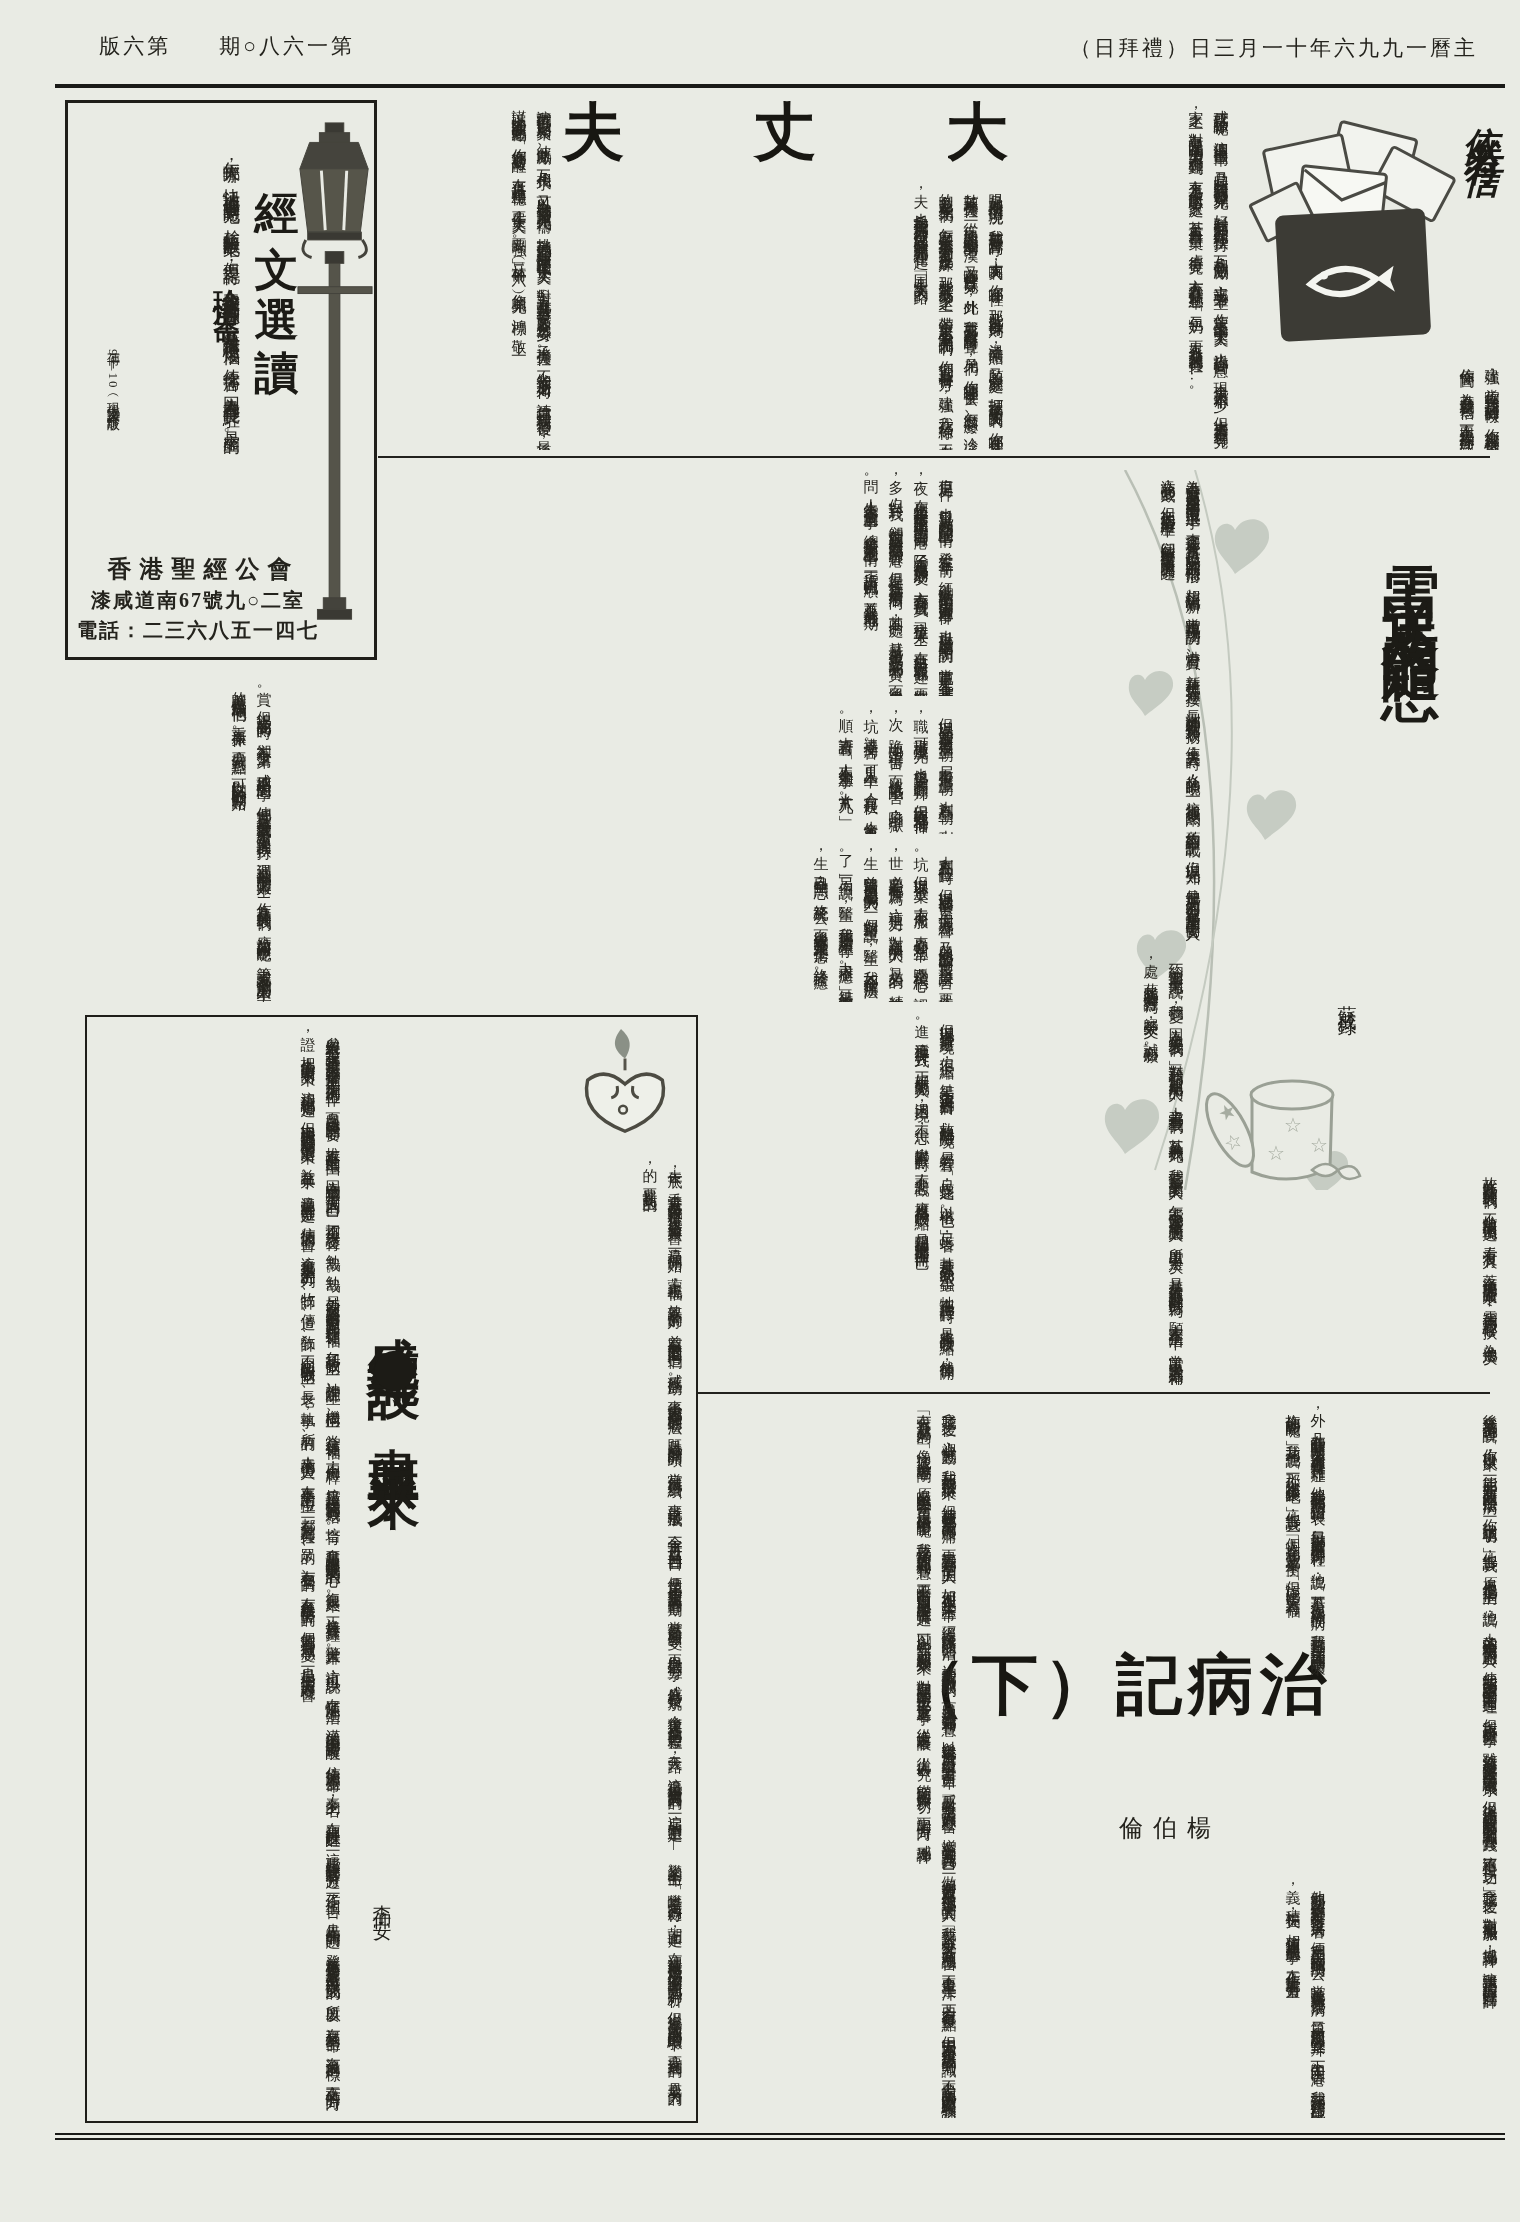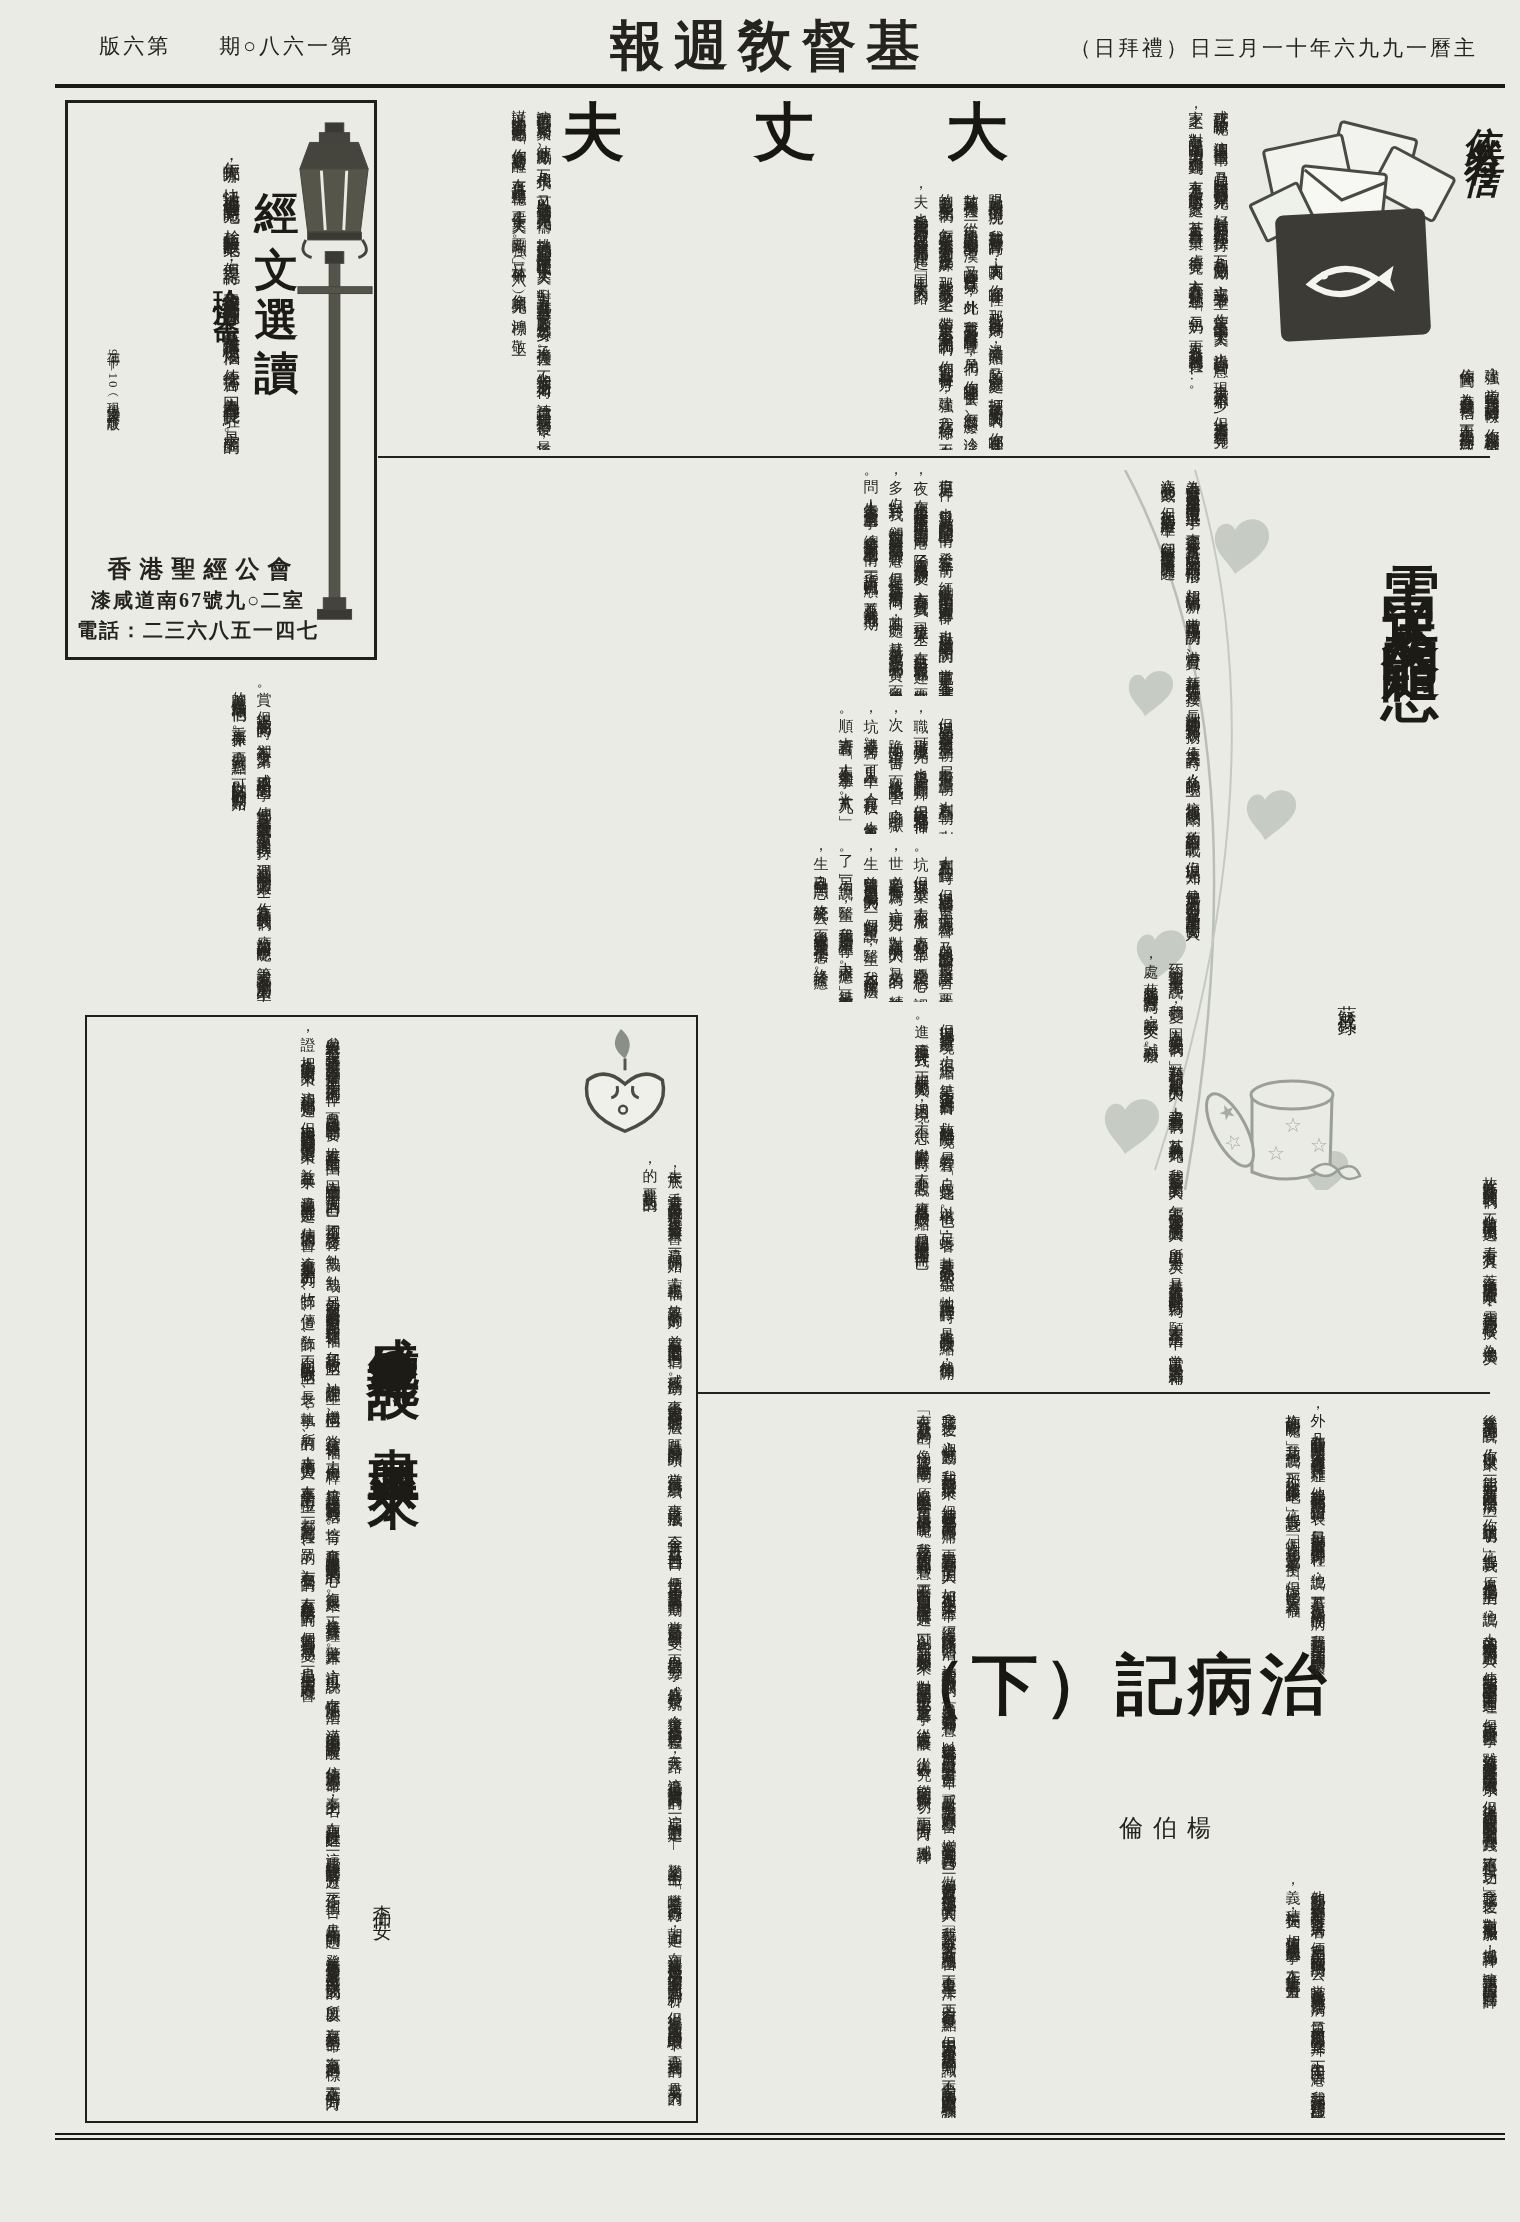--- a/index.html
+++ b/index.html
@@ -35,21 +35,20 @@
   #healing-title { font-size:66px; font-weight:bold; letter-spacing:6px; color:#181712; }
   #healing-author { font-size:24px; letter-spacing:10px; }
   svg { position:absolute; }
 </style>
 </head>
 <body>
 
 <div id="page">
 
   <div class="abs rtl" id="page-info" style="left:75px; top:32px; width:280px;">第一六八○期　　第六版</div>
-  <div class="abs rtl" id="masthead-title" style="left:570px; top:10px; width:400px; text-align:center;">基督敎週報</div>
   <div class="abs rtl" id="date-line" style="left:1070px; top:34px; width:435px; text-align:left;">主曆一九九六年十一月三日（禮拜日）</div>
   <div class="hrule" style="left:55px; top:84px; width:1450px;"></div>
 
   <div class="box" style="left:65px; top:100px; width:312px; height:560px;">
     <svg viewBox="0 0 80 530" style="left:228px; top:8px; width:78px; height:525px;">
       <g stroke="#44433c" fill="#4a4941">
         <rect x="34" y="150" width="11" height="345" fill="#55544a"></rect>
         <rect x="28" y="495" width="23" height="14" fill="#44433c"></rect>
         <rect x="22" y="507" width="35" height="10" fill="#3a3933"></rect>
         <rect x="30" y="140" width="19" height="12" fill="#3a3933"></rect>

